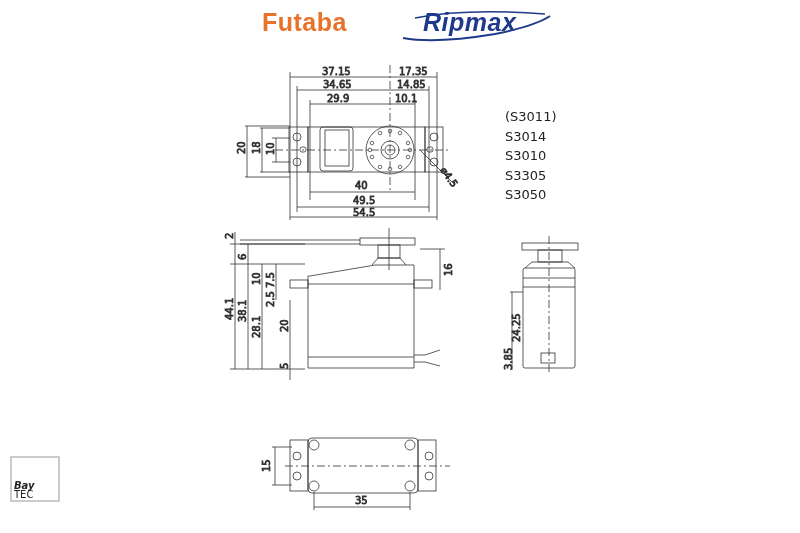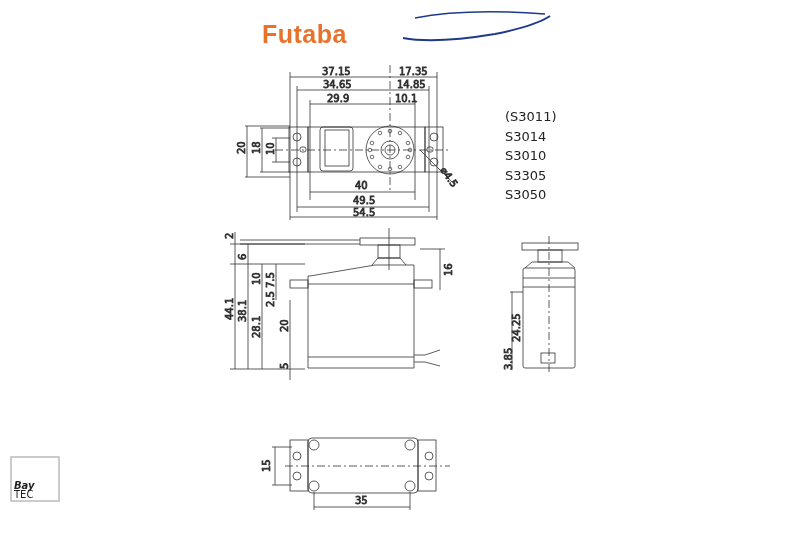--- a/index.html
+++ b/index.html
@@ -1,34 +1,35 @@
 <!DOCTYPE html>
 <html><head>
 <meta charset="utf-8">
 <style>
   html,body{margin:0;padding:0;background:#fff;}
   body{width:800px;height:533px;position:relative;overflow:hidden;font-family:"DejaVu Sans",sans-serif;}
-  .logo-futaba{position:absolute;left:262px;top:8px;font-family:"Liberation Sans",sans-serif;font-weight:bold;font-size:25px;color:#e8722a;letter-spacing:0.5px;margin-top:12px;}
+  .logo-futaba{position:absolute;left:262px;top:8px;font-family:"Liberation Sans",sans-serif;font-weight:bold;font-size:25px;color:#e8722a;letter-spacing:0.5px;}
   .logo-ripmax{position:absolute;left:395px;top:4px;width:160px;height:40px;}
   .logo-ripmax span{position:absolute;left:28px;top:4px;font-family:"Liberation Sans",sans-serif;font-weight:bold;font-style:italic;font-size:25px;color:#1f3a8a;letter-spacing:0.5px;}
   .models{position:absolute;left:505px;top:75px;font-family:"DejaVu Sans",sans-serif;font-size:13px;line-height:19.5px;color:#222;margin-top:32px;}
   .models div{white-space:nowrap;}
   svg.draw{position:absolute;left:0;top:0;}
   svg text{font-family:"DejaVu Sans",sans-serif;font-size:10px;fill:#222;}
   .baytec{position:absolute;left:10px;top:456px;width:64px;height:46px;}
 </style>
 </head>
 <body>
 
 <div class="logo-futaba">Futaba</div>
 <div class="logo-ripmax">
   <svg width="160" height="40">
     <path d="M8 34 Q40 40 100 30 Q140 22 155 12" fill="none" stroke="#1f3a8a" stroke-width="2"></path>
     <path d="M20 14 Q70 4 150 10" fill="none" stroke="#1f3a8a" stroke-width="1.5"></path>
   </svg>
+  <span>Ripmax</span>
 </div>
 
 <div class="models">
   <div>(S3011)</div>
   <div>S3014</div>
   <div>S3010</div>
   <div>S3305</div>
   <div>S3050</div>
 </div>
 

